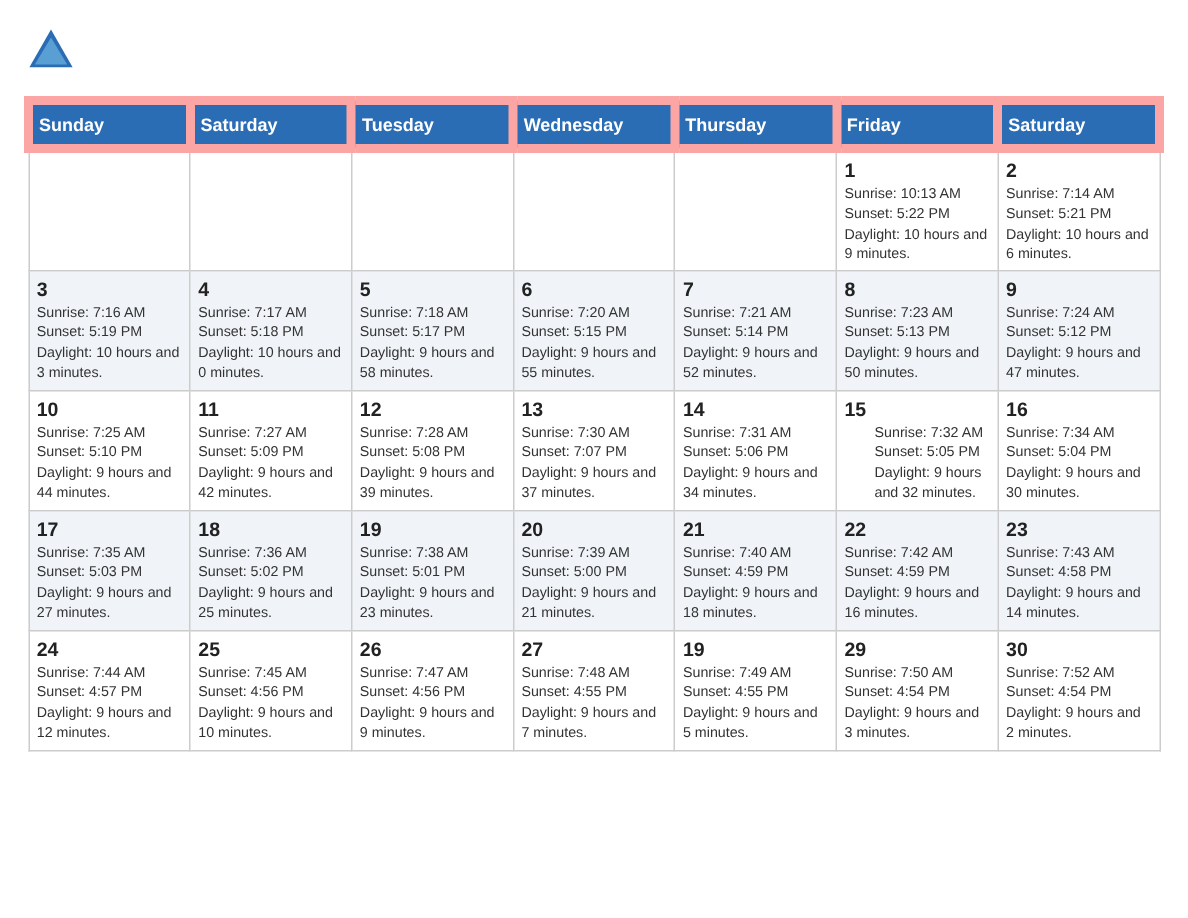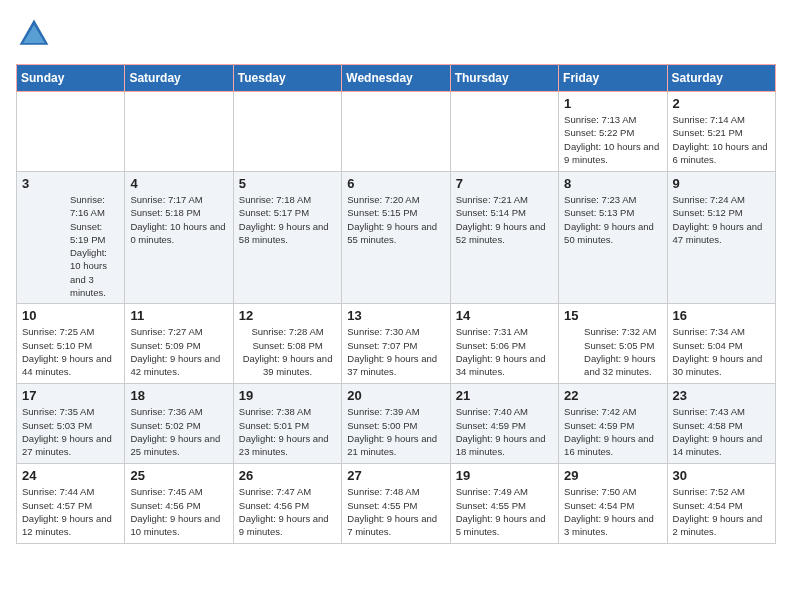--- a/index.html
+++ b/index.html
@@ -57,21 +57,21 @@
       border-collapse: collapse;
       table-layout: fixed;
     }
     thead th {
       background: #2a6db5;
       color: #fff;
       font-size: 12px;
       font-weight: bold;
       padding: 6px 4px;
       text-align: left;
-      border: 1px solid #fca5a5;
+      border: 6px solid #fca5a5;
     }
     tbody td {
       border: 1px solid #ccc;
       vertical-align: top;
       padding: 4px 5px;
       height: 80px;
       background: #fff;
     }
     tbody tr:nth-child(even) td {
       background: #f0f4f8;
@@ -126,35 +126,35 @@
   </thead>
   <tbody id="calendar-body">
   <tr>
         <td class="empty"></td>
         <td class="empty"></td>
         <td class="empty"></td>
         <td class="empty"></td>
         <td class="empty"></td>
         <td>
           <span class="day-num">1</span>
-          <div class="day-info" style="white-space: pre-line;">Sunrise: 7:13 AM
+          <div class="day-info" style="white-space: pre-line;">Sunrise: 10:13 AM
 Sunset: 5:22 PM
 Daylight: 10 hours and 9 minutes.</div>
         </td>
         <td>
           <span class="day-num">2</span>
           <div class="day-info" style="white-space: pre-line;">Sunrise: 7:14 AM
 Sunset: 5:21 PM
 Daylight: 10 hours and 6 minutes.</div>
         </td>
       </tr>
       <tr>
         <td>
           <span class="day-num">3</span>
-          <div class="day-info" style="white-space: pre-line; margin-left: 48px;">Sunrise: 7:16 AM
+          <div class="day-info" style="white-space: pre-line;">Sunrise: 7:16 AM
 Sunset: 5:19 PM
 Daylight: 10 hours and 3 minutes.</div>
         </td>
         <td>
           <span class="day-num">4</span>
           <div class="day-info" style="white-space: pre-line;">Sunrise: 7:17 AM
 Sunset: 5:18 PM
 Daylight: 10 hours and 0 minutes.</div>
         </td>
         <td>
@@ -196,21 +196,21 @@
 Daylight: 9 hours and 44 minutes.</div>
         </td>
         <td>
           <span class="day-num">11</span>
           <div class="day-info" style="white-space: pre-line;">Sunrise: 7:27 AM
 Sunset: 5:09 PM
 Daylight: 9 hours and 42 minutes.</div>
         </td>
         <td>
           <span class="day-num">12</span>
-          <div class="day-info" style="white-space: pre-line; text-align: center;">Sunrise: 7:28 AM
+          <div class="day-info" style="white-space: pre-line;">Sunrise: 7:28 AM
 Sunset: 5:08 PM
 Daylight: 9 hours and 39 minutes.</div>
         </td>
         <td>
           <span class="day-num">13</span>
           <div class="day-info" style="white-space: pre-line;">Sunrise: 7:30 AM
 Sunset: 7:07 PM
 Daylight: 9 hours and 37 minutes.</div>
         </td>
         <td>

